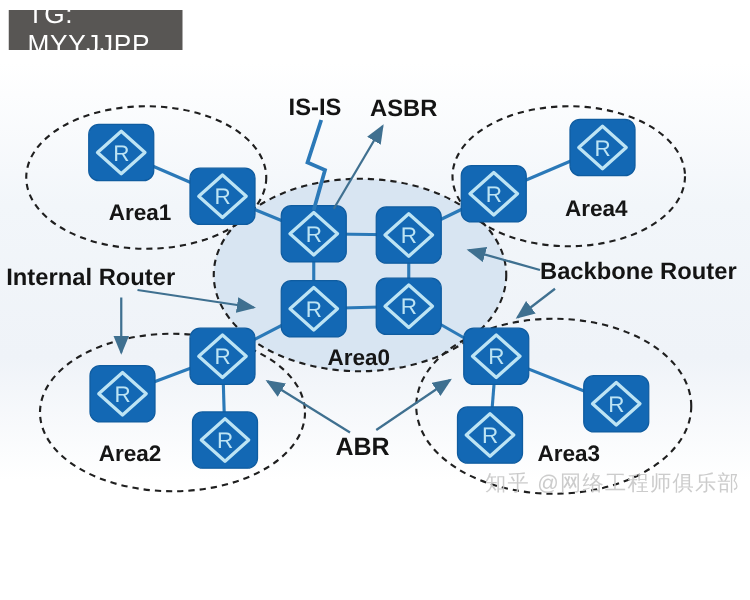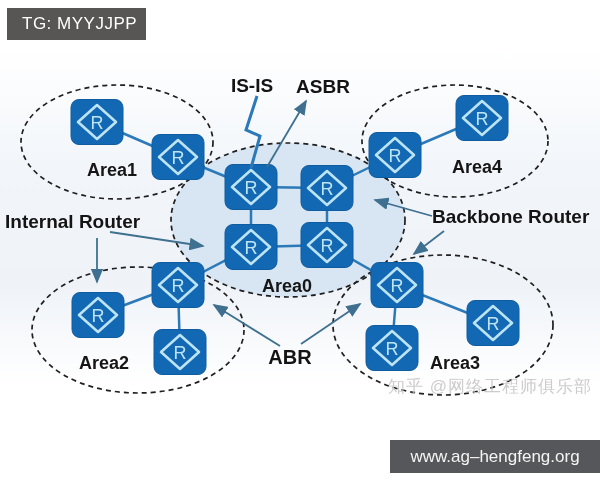--- a/index.html
+++ b/index.html
@@ -1,21 +1,21 @@
 <!DOCTYPE html>
 <html><head>
 <meta charset="utf-8">
 <style>
   html,body{margin:0;padding:0;}
   body{width:600px;height:480px;font-family:"Liberation Sans",sans-serif;background:#ffffff;}
   .stage{position:relative;width:600px;height:480px;overflow:hidden;background:#ffffff;}
   svg.diagram{position:absolute;left:0;top:0;}
   .tag-banner{
     position:absolute;left:7px;top:8px;width:124px;height:32px;background:#585654;
-    color:#ffffff;font-size:17px;letter-spacing:0.5px;display:flex;align-items:center;
+    color:#ffffff;font-size:21px;letter-spacing:0.5px;display:flex;align-items:center;
     padding-left:15px;z-index:5;
   }
   .site-banner{
     position:absolute;left:390px;top:440px;width:210px;height:33px;background:#55575a;
     color:#f4f4f4;font-size:17px;display:flex;align-items:center;justify-content:center;
     z-index:5;
   }
   text{font-family:"Liberation Sans",sans-serif;}
   .anno-label{font-size:19px;font-weight:bold;fill:#141414;}
   .abr-label{font-size:20px;font-weight:bold;fill:#141414;}
@@ -162,17 +162,14 @@
 
     <text class="area-label" x="112" y="176" text-anchor="middle">Area1</text>
     <text class="area-label" x="477" y="173" text-anchor="middle">Area4</text>
     <text class="area-label" x="287" y="292" text-anchor="middle">Area0</text>
     <text class="area-label" x="104" y="369" text-anchor="middle">Area2</text>
     <text class="area-label" x="455" y="369" text-anchor="middle">Area3</text>
 
     <text class="watermark-text" x="388" y="392" text-anchor="start">知乎 @网络工程师俱乐部</text>
   </svg>
 
-  <div class="site-banner">
-    <span>www.ag–hengfeng.org</span>
-  </div>
 
 </div>
 
 </body></html>

